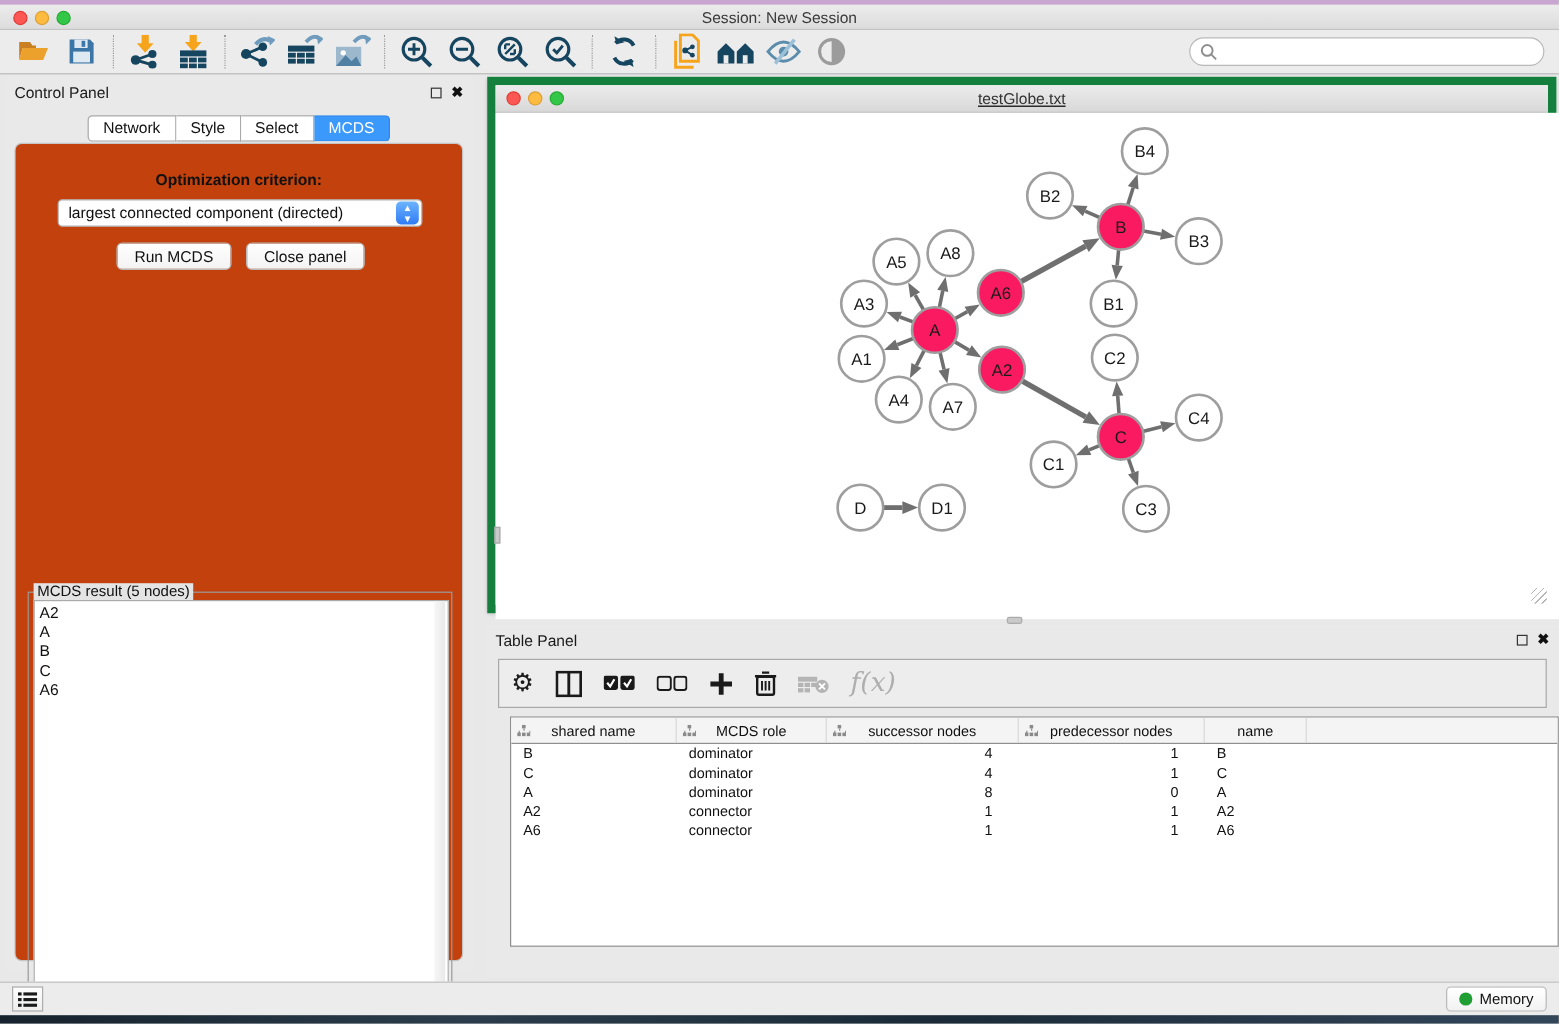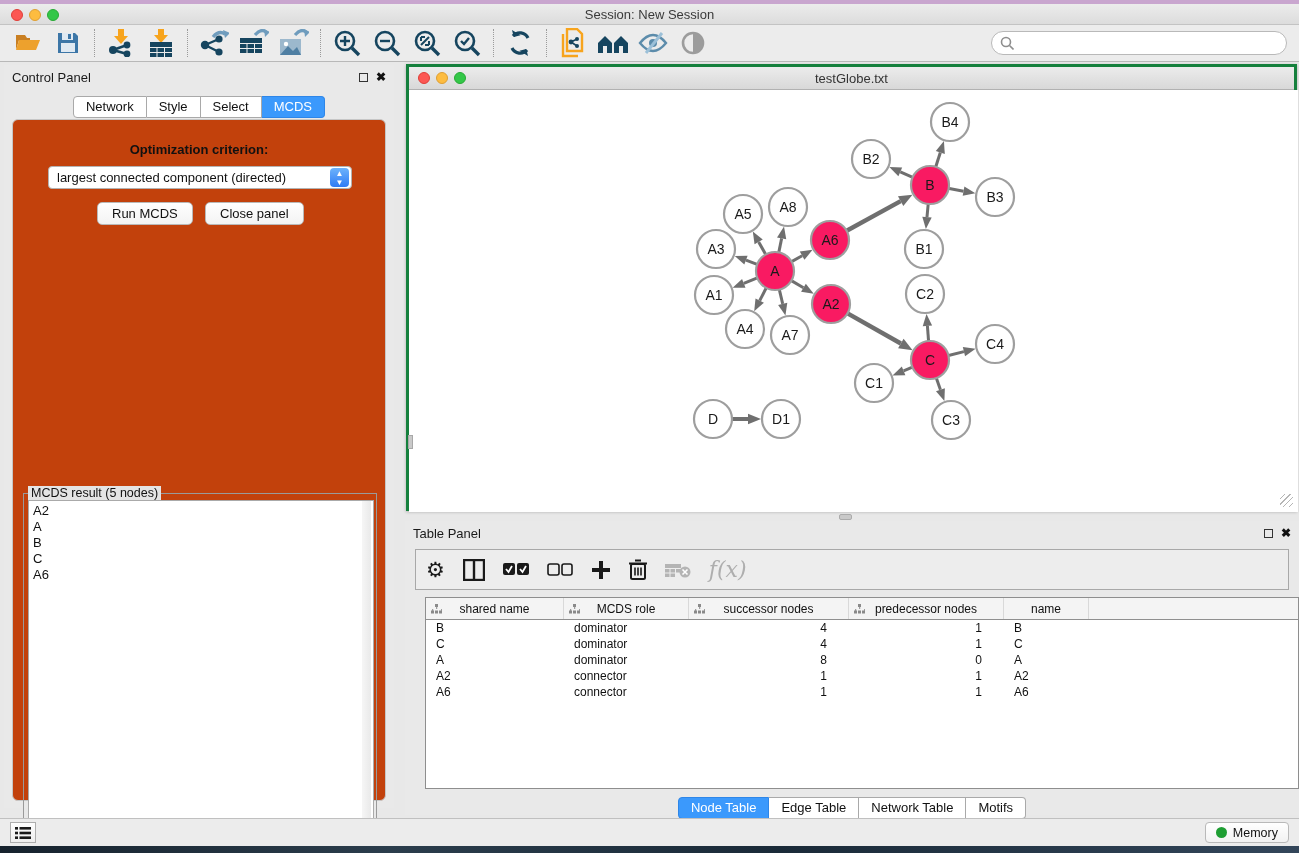--- a/index.html
+++ b/index.html
@@ -64,21 +64,21 @@
   #mcds-legend { position:absolute; left:4px; top:-8px; background:#e4e4e4; padding:0 3px;
                  font-size:12.5px; color:#111; }
   #mcds-list { position:absolute; left:4px; top:6px; width:346px; height:322px; background:#fff;
                border:1px solid #aaa; font-size:13px; color:#111; padding:2px 4px; overflow:hidden;}
   #mcds-list .row { line-height:16px; }
   #mcds-scroll { position:absolute; right:5px; top:7px; width:9px; height:320px;
                  background:linear-gradient(90deg,#f6f6f6,#e9e9e9); }
 
   
   #net-window { left:406px; top:64px; width:891px; height:447px; background:#fff;
-                border:3px solid #15803d; box-shadow:0 1px 3px rgba(0,0,0,.25); }
+                border:7px solid #15803d; box-shadow:0 1px 3px rgba(0,0,0,.25);text-decoration:underline; }
   #net-titlebar { height:23px; background:linear-gradient(#ececec,#d8d8d8); border-bottom:1px solid #b1b1b1;
                   position:relative; }
   #net-titlebar .traffic { position:absolute; top:5px; width:12px; height:12px;}
   #net-title { text-align:center; font-size:13px; color:#333; line-height:23px; }
   #net-canvas { position:absolute; left:0; top:23px; width:889px; height:422px; background:#fff; }
   #net-left-thumb { position:absolute; left:-1px; top:368px; width:5px; height:14px;
                     background:#c9c9c9; border:1px solid #a8a8a8; }
   #net-resize-grip { position:absolute; right:1px; bottom:1px; width:13px; height:13px;
     background:repeating-linear-gradient(135deg, transparent 0 3px, #b5b5b5 3px 4px); }
   #h-splitter { left:839px; top:514px; width:13px; height:6px; background:#c9c9c9;
@@ -562,26 +562,20 @@
         </div>
         <div class="tr">
           <div class="td" style="width: 138px; text-align: left; padding: 0px 0px 0px 10px;">A6</div>
           <div class="td" style="width: 125px; text-align: left; padding: 0px 0px 0px 10px;">connector</div>
           <div class="td" style="width: 160px; text-align: right; padding: 0px 22px 0px 0px;">1</div>
           <div class="td" style="width: 155px; text-align: right; padding: 0px 22px 0px 0px;">1</div>
           <div class="td" style="width: 85px; text-align: left; padding: 0px 0px 0px 10px;">A6</div>
         </div>
       </div>
   </div>
-  <div id="tp-tabs" class="seg-tabs">
-      <span class="seg-tab active">Node Table</span>
-      <span class="seg-tab">Edge Table</span>
-      <span class="seg-tab">Network Table</span>
-      <span class="seg-tab">Motifs</span>
-    </div>
 </div>
 
 <div id="status-bar" class="abs">
   <span id="list-btn">
     <svg width="16" height="14" viewBox="0 0 16 14">
         <g fill="#1a1a1a">
           <rect x="0" y="1" width="3" height="2.6"></rect>
           <rect x="4.5" y="1" width="11.5" height="2.6"></rect>
           <rect x="0" y="5.7" width="3" height="2.6"></rect>
           <rect x="4.5" y="5.7" width="11.5" height="2.6"></rect>

